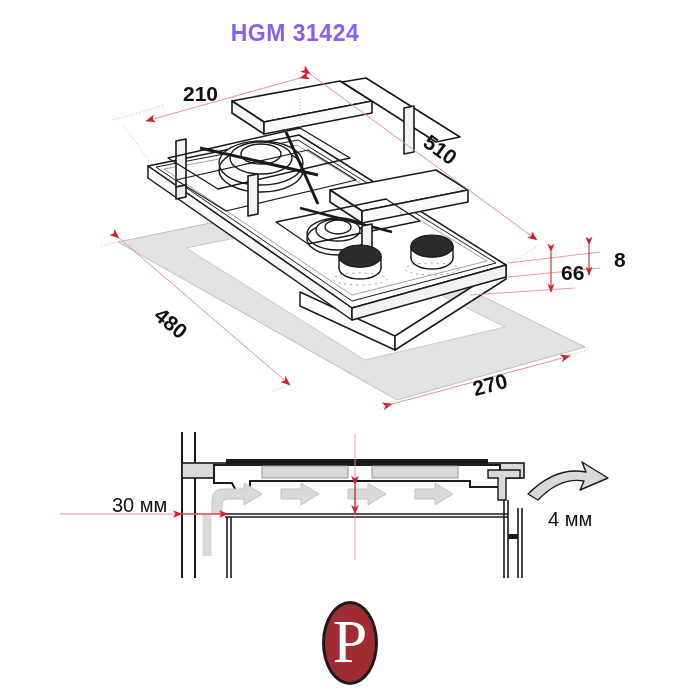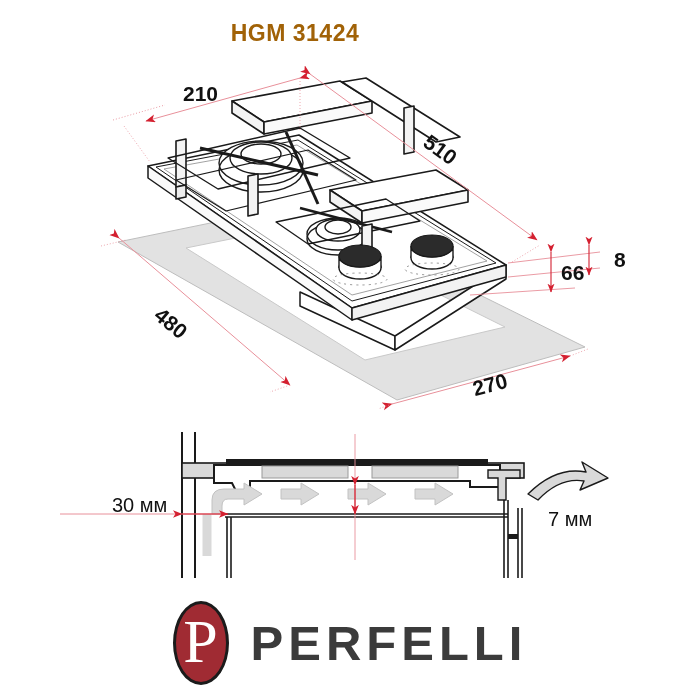--- a/index.html
+++ b/index.html
@@ -7,21 +7,21 @@
     width:700px;height:700px;overflow:hidden;
     font-family:"Liberation Sans", sans-serif;
     color:#1a1a1a;
     position:relative;
   }
   #sheet{
     position:absolute;inset:0;width:700px;height:700px;background:#fff;
   }
   #title{
     position:absolute;top:20px;left:0;width:590px;text-align:center;
-    font-size:23px;font-weight:bold;letter-spacing:.5px;color:#a16207;
+    font-size:23px;font-weight:bold;letter-spacing:.5px;color:#8b5cf6;
   }
   svg.layer{position:absolute;top:0;left:0;width:700px;height:700px;overflow:visible;}
 
   .dimtext{
     position:absolute;font-size:21px;font-weight:bold;color:#111;
     white-space:nowrap;
   }
   .mmtext{
     position:absolute;font-size:20px;color:#111;white-space:nowrap;
   }
@@ -223,22 +223,21 @@
 
       <line x1="60" y1="514" x2="225" y2="514" stroke="#E8909A" stroke-width="1"></line>
       <line x1="182" y1="514" x2="228" y2="514" stroke="#D42030" stroke-width="1.2" marker-start="url(#redArrowS)" marker-end="url(#redArrowS)"></line>
 
       <line x1="355" y1="434" x2="355" y2="560" stroke="#E8909A" stroke-width=".9"></line>
       <line x1="355" y1="485" x2="355" y2="514" stroke="#D42030" stroke-width="1.2" marker-start="url(#redArrowS)" marker-end="url(#redArrowS)"></line>
     </g>
   </svg>
 
   <div class="mmtext" style="left:112px;top:494px;">30 мм</div>
-  <div class="mmtext" style="left:548px;top:508px;">7 мм</div>
+  <div class="mmtext" style="left:548px;top:508px;">4 мм</div>
 
   <div id="logo">
     <div id="logo-mark">
       <span id="logo-p">P</span>
     </div>
-    <div id="logo-word">PERFELLI</div>
   </div>
 
 </div>
 
 </body></html>

